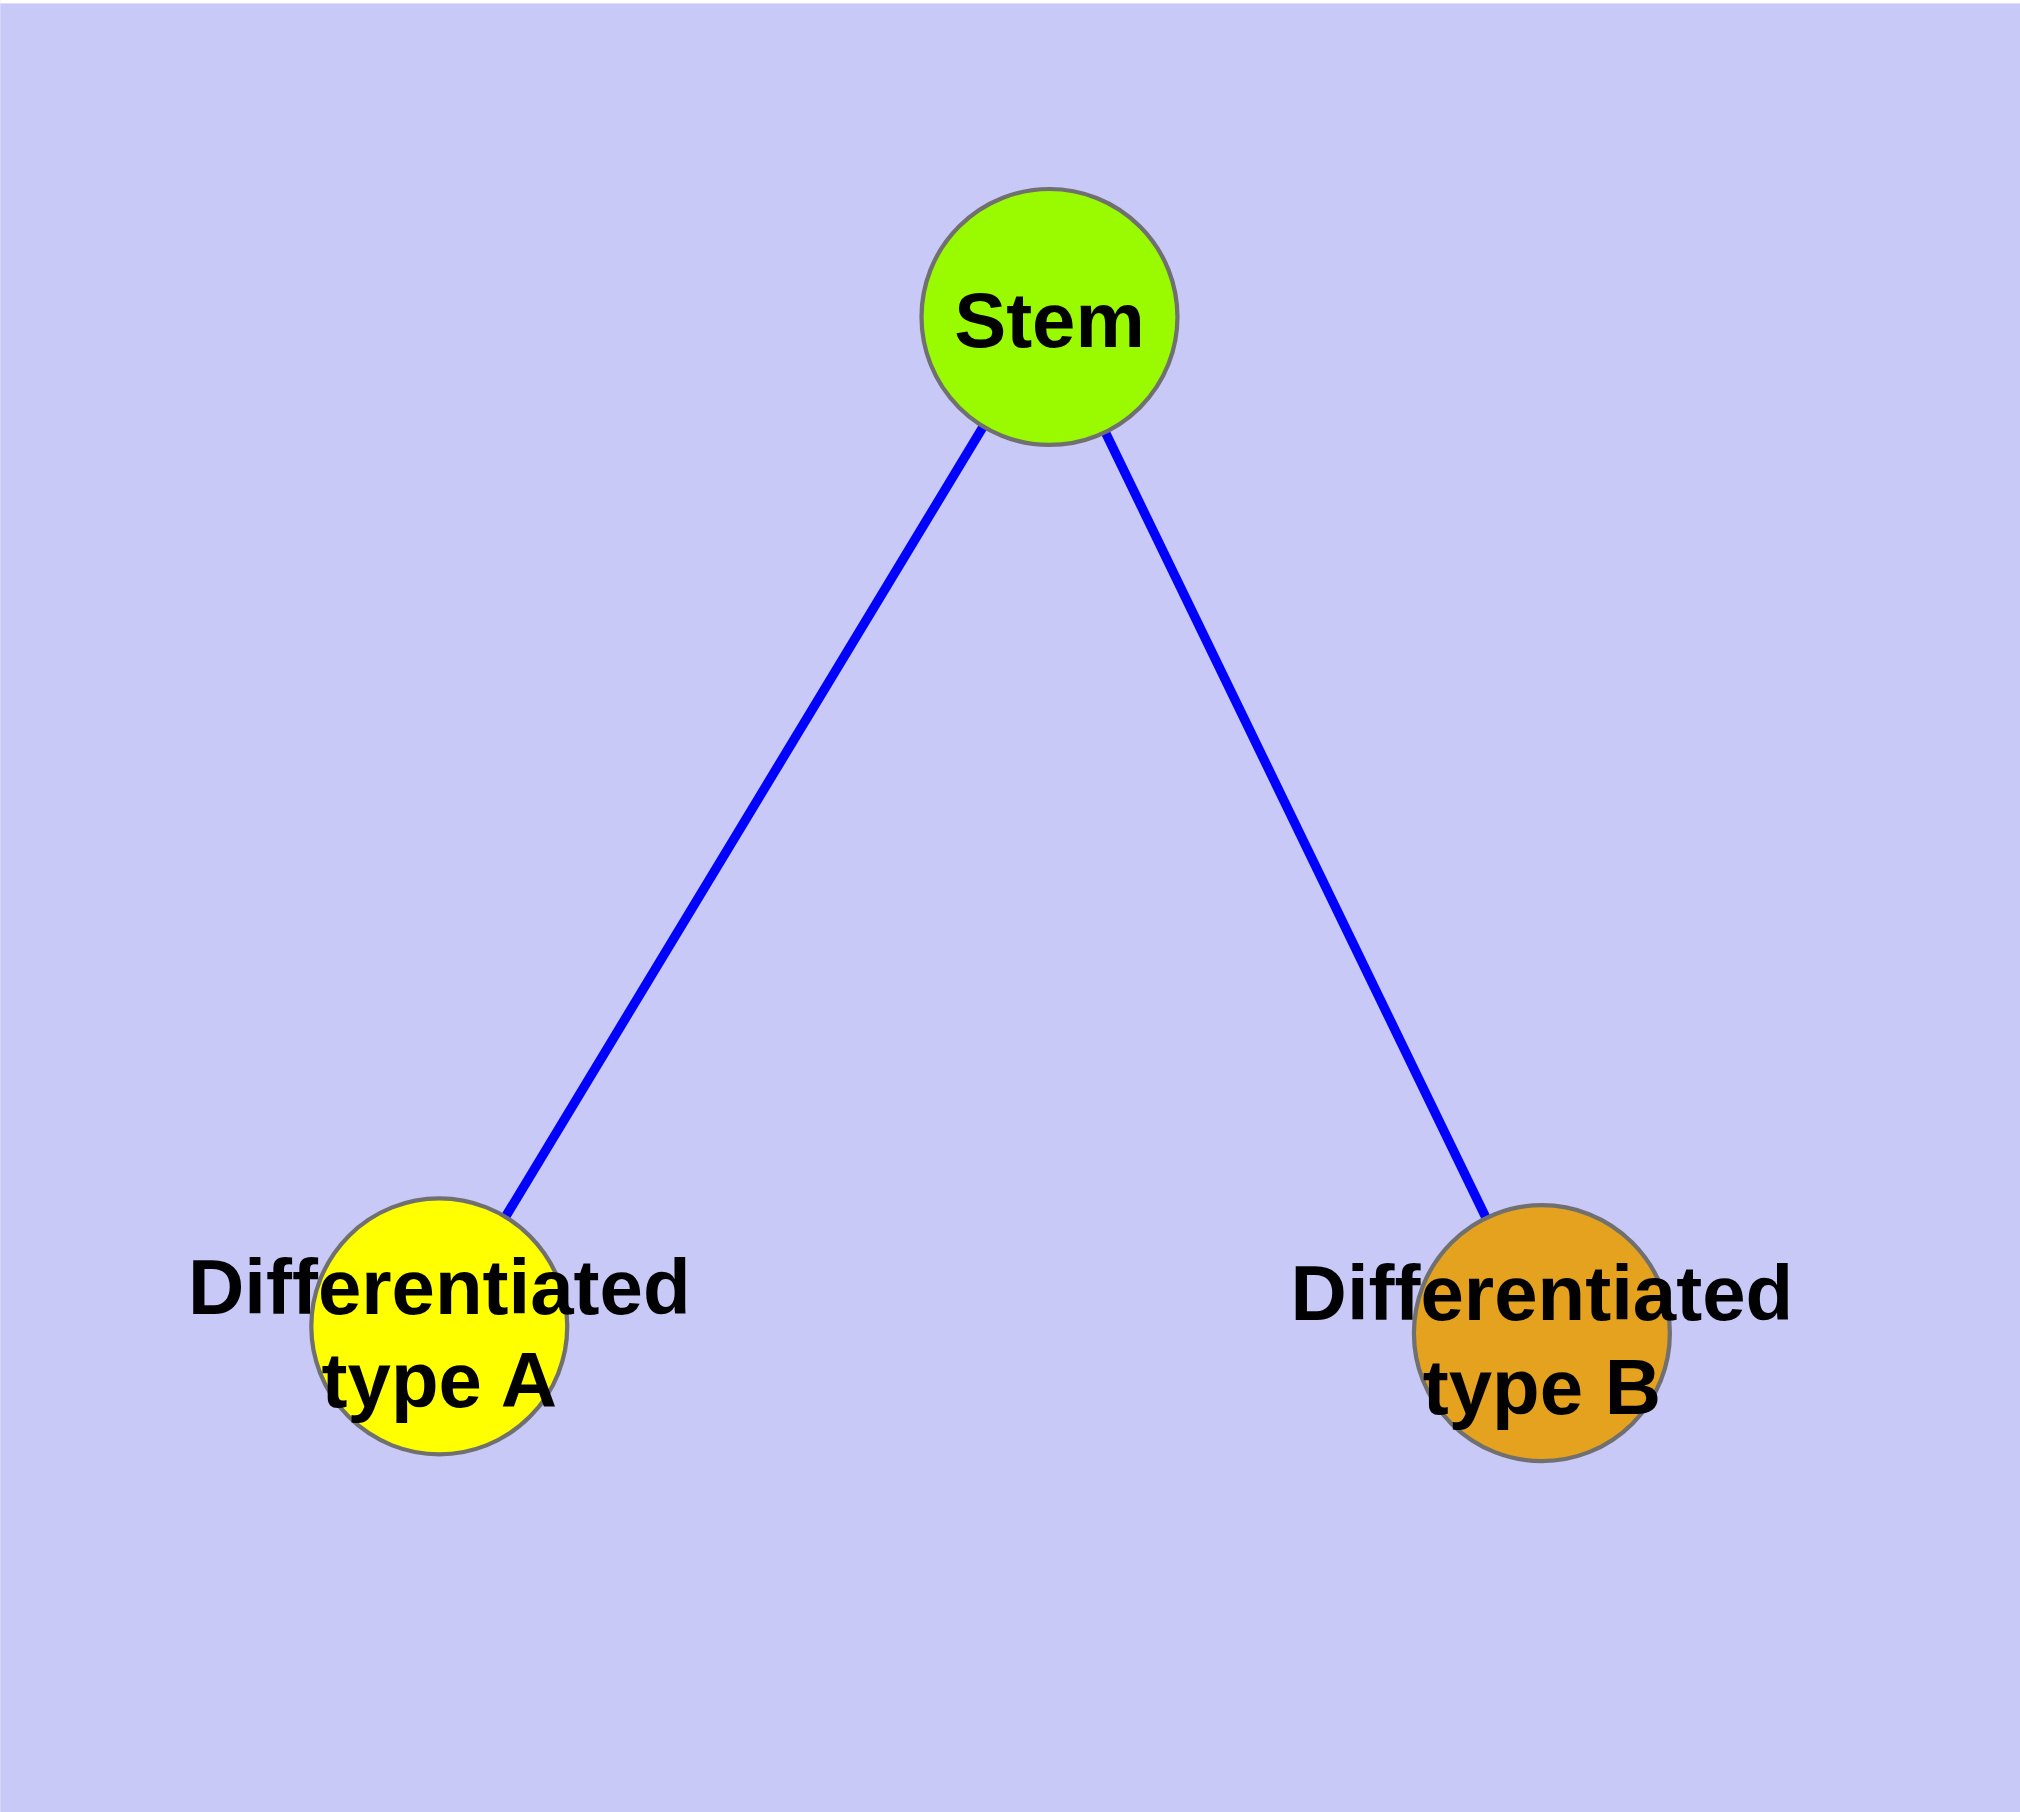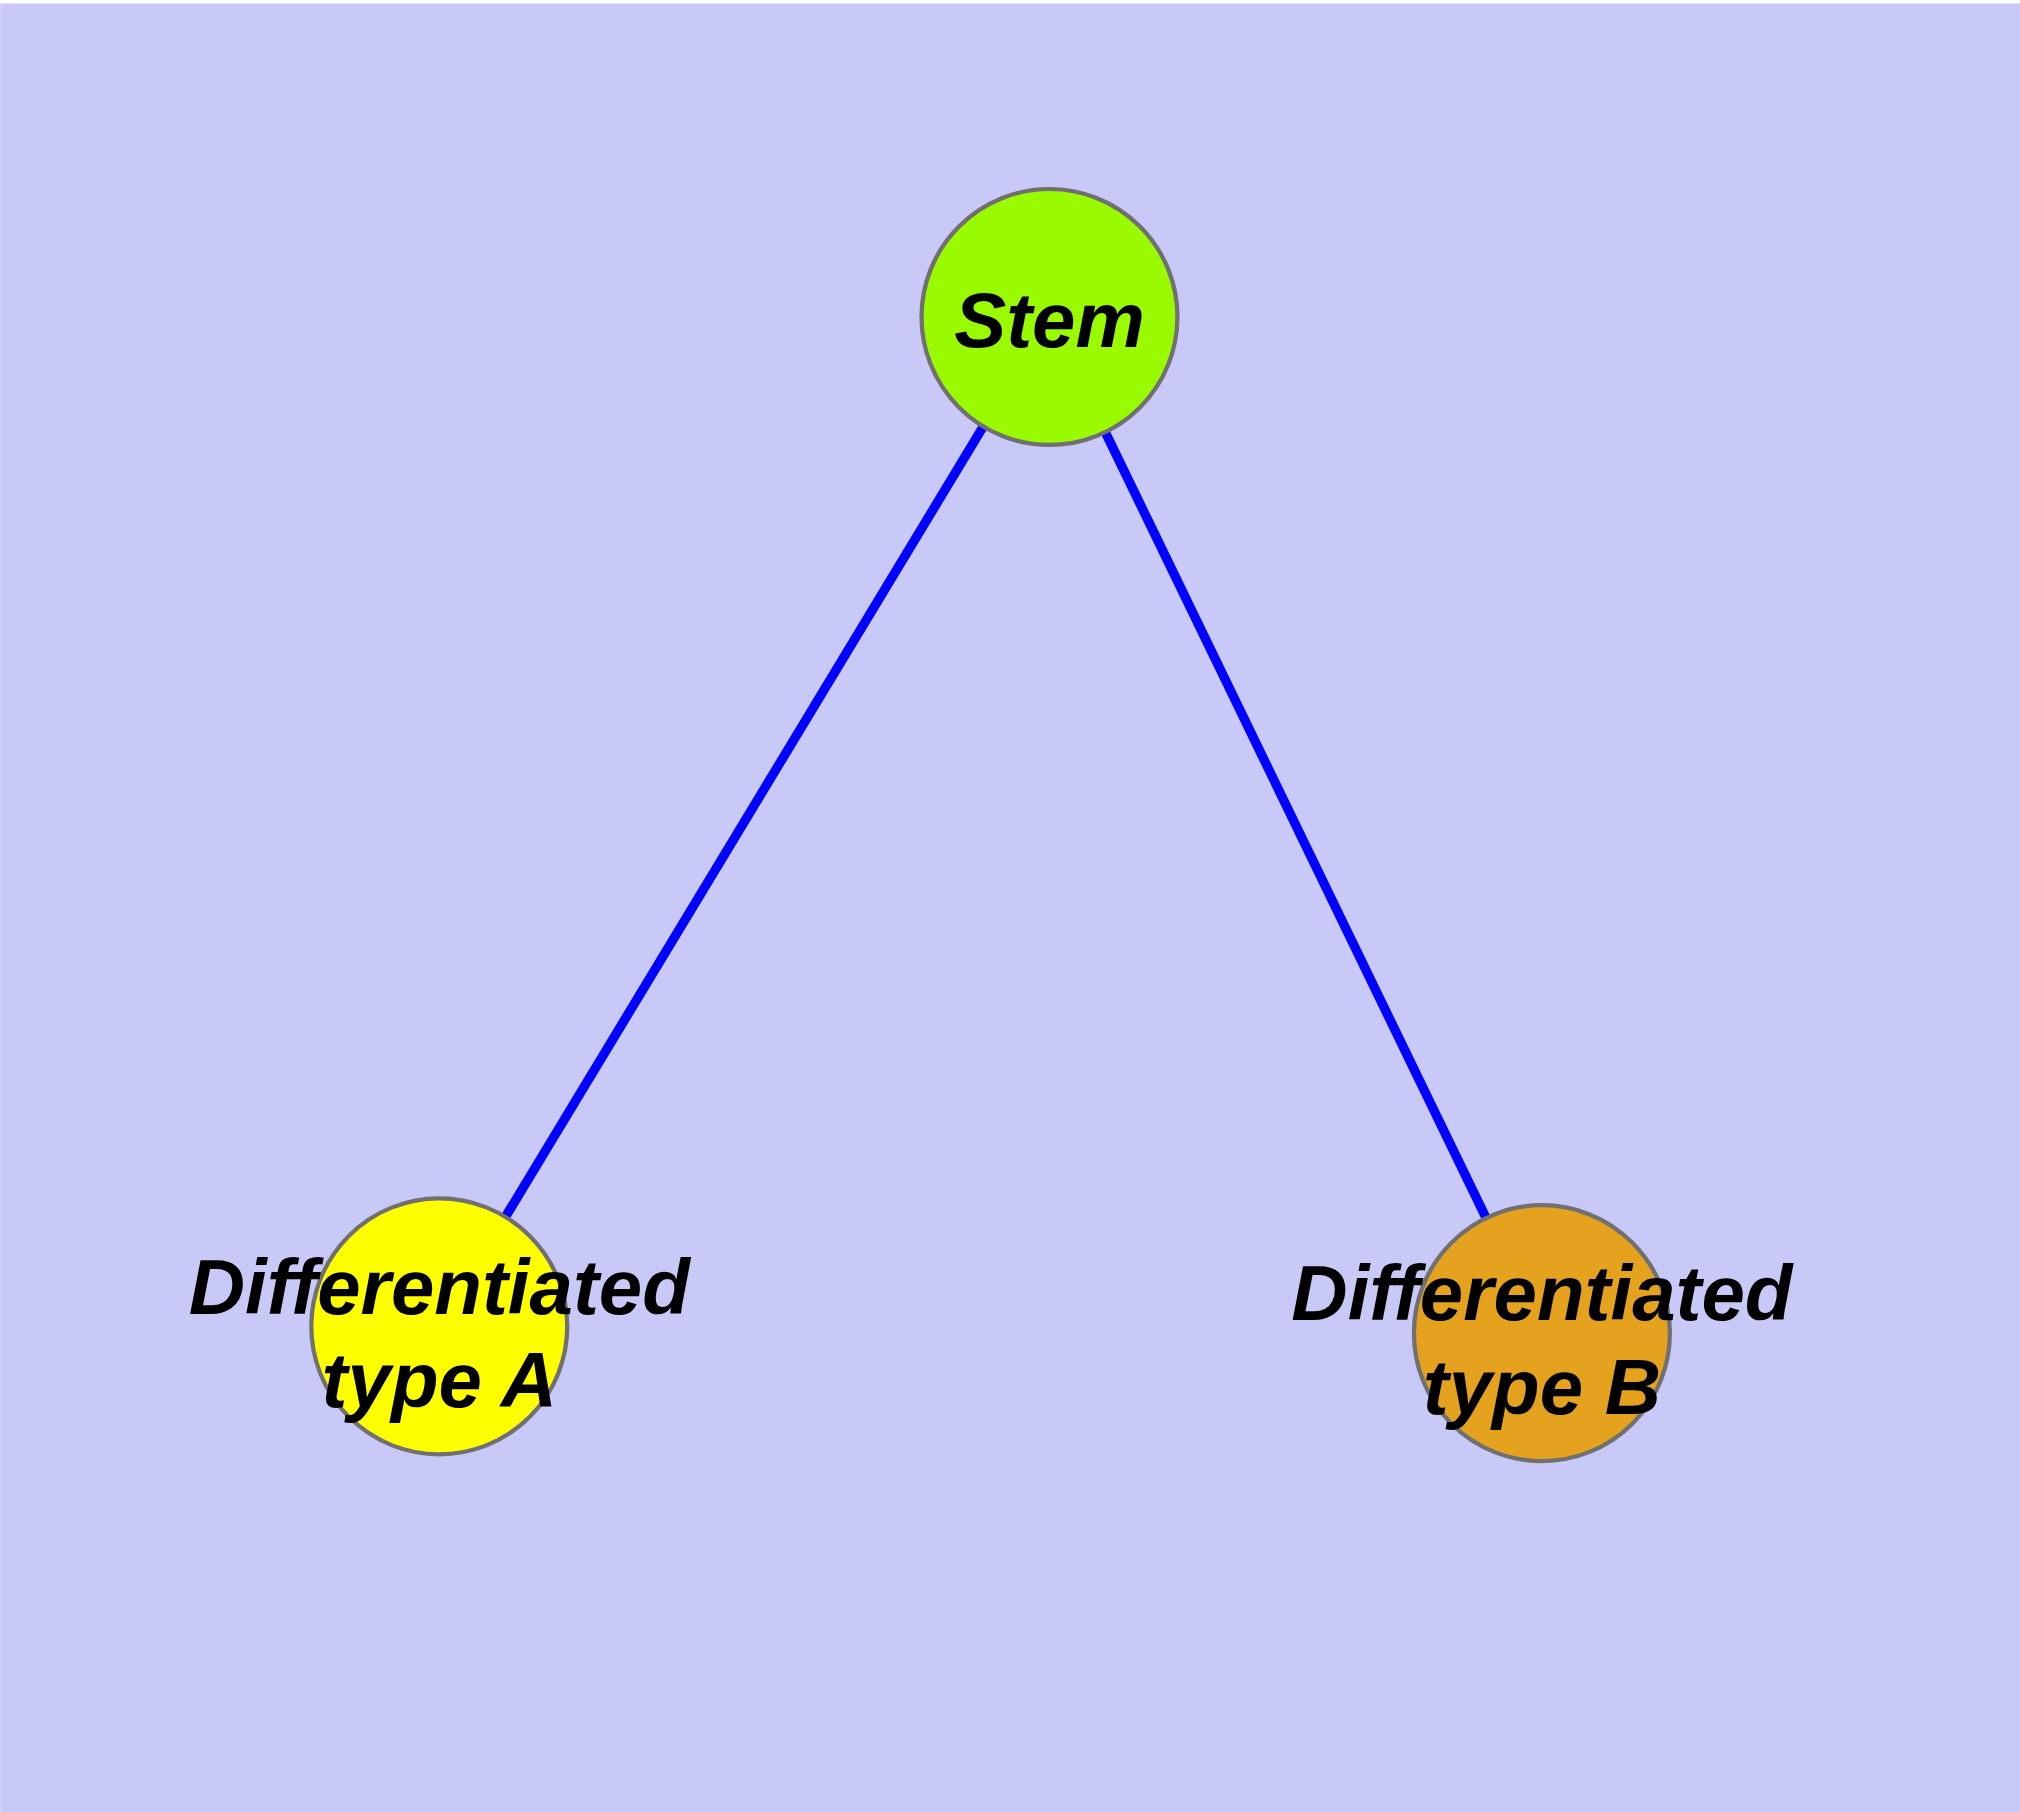--- a/index.html
+++ b/index.html
@@ -8,21 +8,20 @@
     width: 2021px;
     height: 1812px;
     overflow: hidden;
     background: #ffffff;
     font-family: "Liberation Sans", sans-serif;
   }
   .canvas-wrap {
     position: relative;
     width: 1946px;
     height: 1812px;
-    font-style: italic;
   }
   svg.graph {
     position: absolute;
     left: 0;
     top: 0;
     display: block;
   }
   .edge {
     stroke-width: 11px;
     stroke-linecap: butt;

